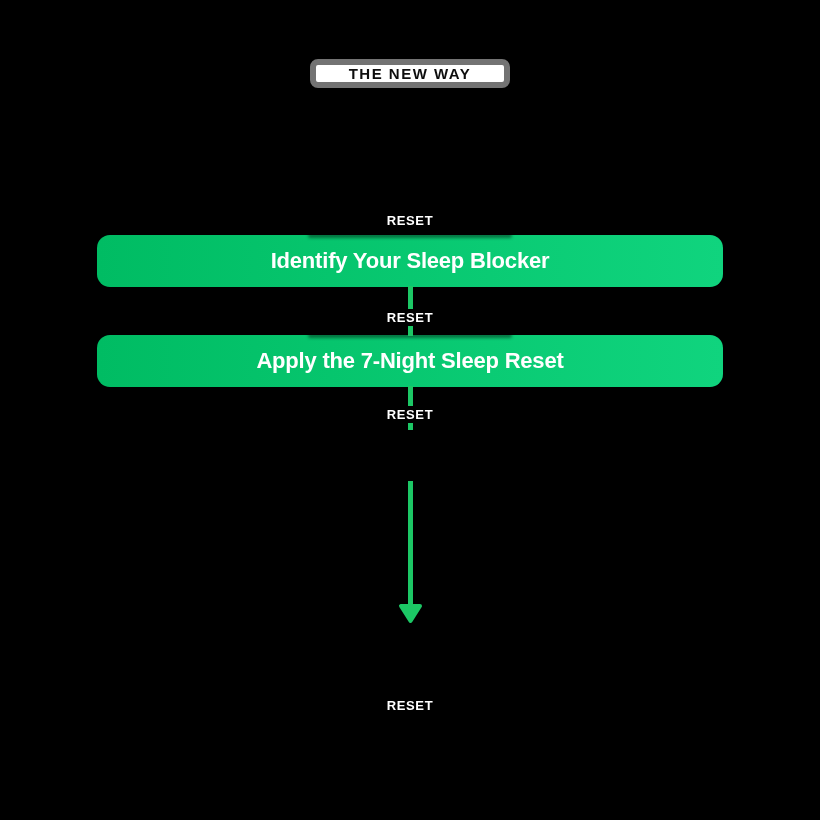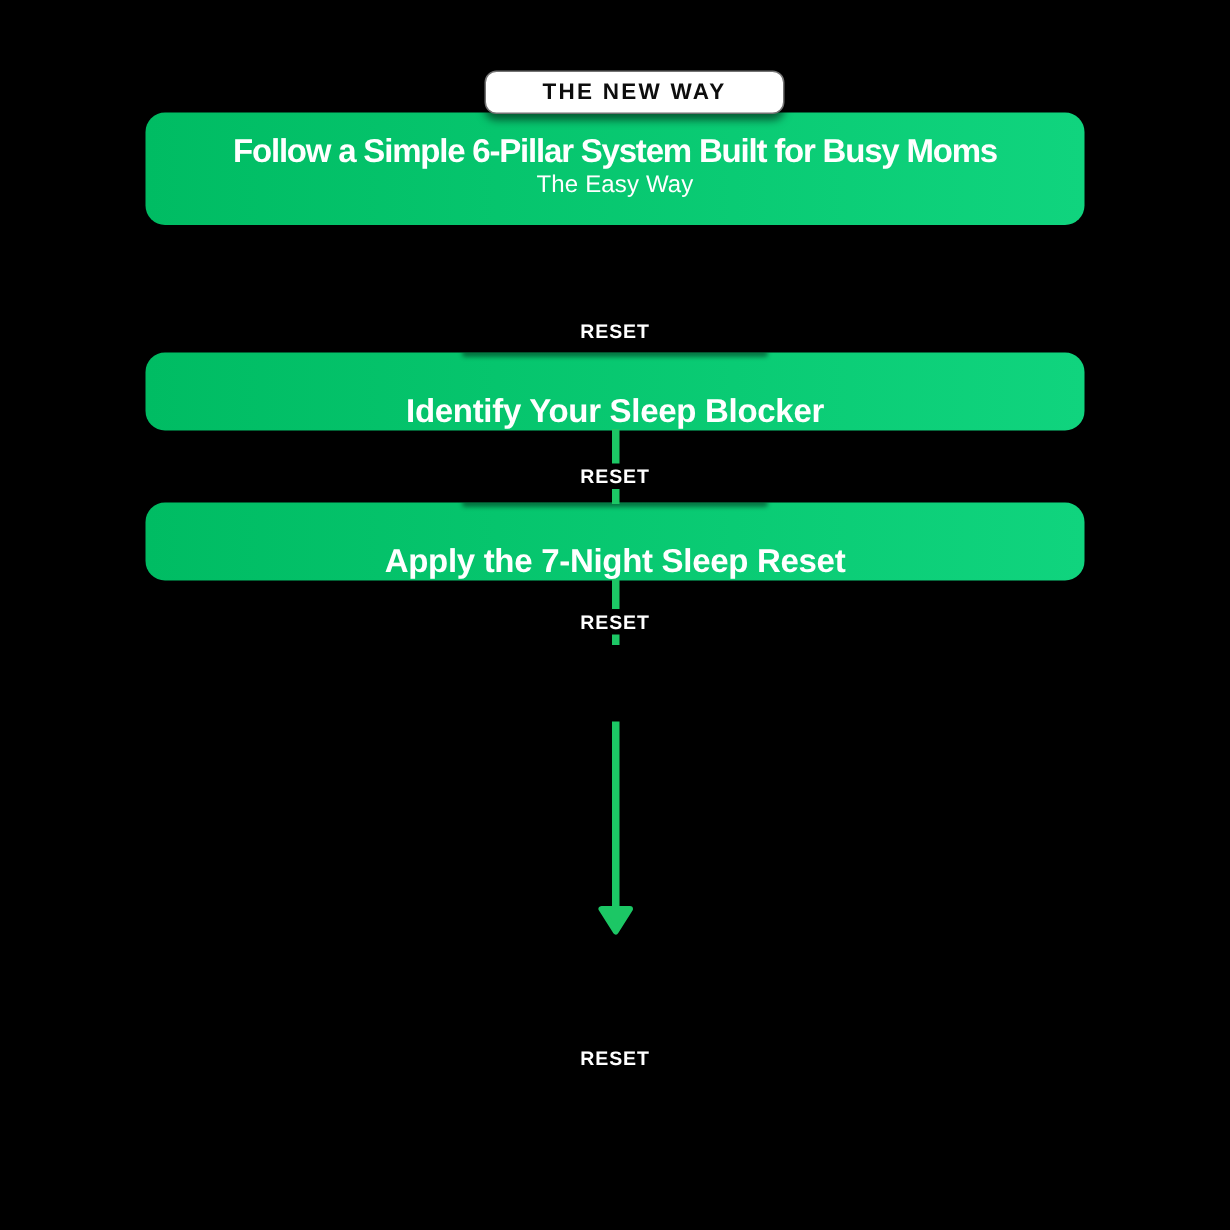--- a/index.html
+++ b/index.html
@@ -10,25 +10,25 @@
     --badge-bg:#ffffff;
     --badge-text:#0d0d0d;
     --text:#ffffff;
   }
   html,body{margin:0;padding:0;background:#000;}
   .canvas{
     position:relative;width:820px;height:820px;background:var(--bg);
     font-family:"Liberation Sans",sans-serif;overflow:hidden;margin:0 auto;
   }
   .badge{
-    position:absolute;left:310px;top:47px;width:200px;height:29px;
+    position:absolute;left:310px;top:59px;width:200px;height:29px;
     background:var(--badge-bg);border-radius:8px;z-index:5;
     display:flex;align-items:center;justify-content:center;
     box-shadow:0 4px 6px rgba(0,0,0,0.55);
-    border:1px solid #737373;box-sizing:border-box;margin-left:13px;
+    border:6px solid #737373;box-sizing:border-box;
   }
   .badge span{
     color:var(--badge-text);font-size:15px;font-weight:700;letter-spacing:1.5px;
   }
   .banner{
     position:absolute;left:97px;width:626px;border-radius:13px;
     background:linear-gradient(90deg,var(--grad-a),var(--grad-b));
     color:var(--text);z-index:2;overflow:hidden;
   }
   .banner .shade{
@@ -37,21 +37,21 @@
     filter:blur(1.5px);border-radius:3px;
   }
   .header{top:75px;height:75px;text-align:center;}
   .header .title{
     margin-top:13px;font-size:22px;font-weight:700;letter-spacing:-0.8px;line-height:1.2;
   }
   .header .subtitle{
     margin-top:1px;font-size:16px;font-weight:400;letter-spacing:0.1px;
   }
   .bar{
-    height:52px;display:flex;align-items:flex-end;justify-content:center;
+    height:52px;display:flex;align-items:center;justify-content:center;
   }
   .bar .label{
     font-size:22px;font-weight:700;letter-spacing:-0.2px;
   }
   .bar1{top:235px;}
   .bar2{top:335px;}
   .bar3{top:429px;}
   .bar4{top:721px;height:54px;}
   .reset{
     position:absolute;left:0;width:100%;display:flex;justify-content:center;z-index:4;
@@ -76,24 +76,20 @@
 </style>
 </head>
 <body>
 
 <div class="canvas">
 
   <div class="badge">
     <span>THE NEW WAY</span>
   </div>
 
-  <div class="banner header">
-    <div class="title">Follow a Simple 6-Pillar System Built for Busy Moms</div>
-    <div class="subtitle">The Easy Way</div>
-  </div>
 
   <div class="reset reset1">
     <span>RESET</span>
   </div>
   <div class="banner bar bar1">
     <div class="shade"></div>
     <div class="label">Identify Your Sleep Blocker</div>
   </div>
 
   <div class="connector conn1"></div>

